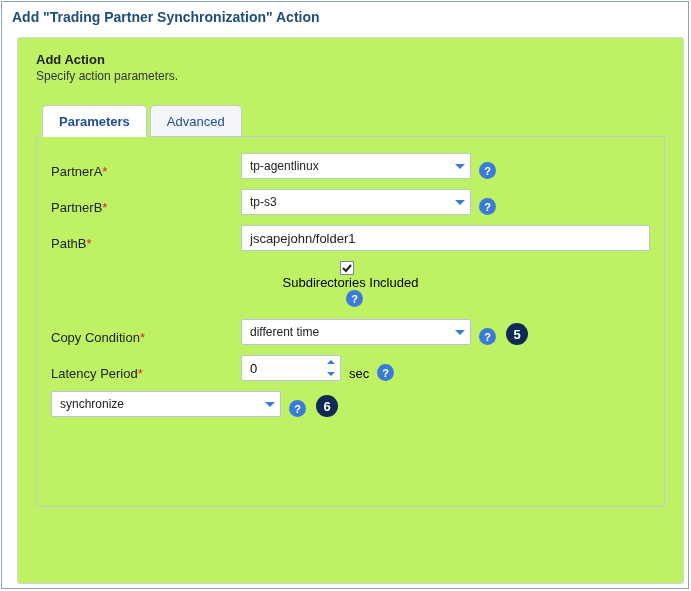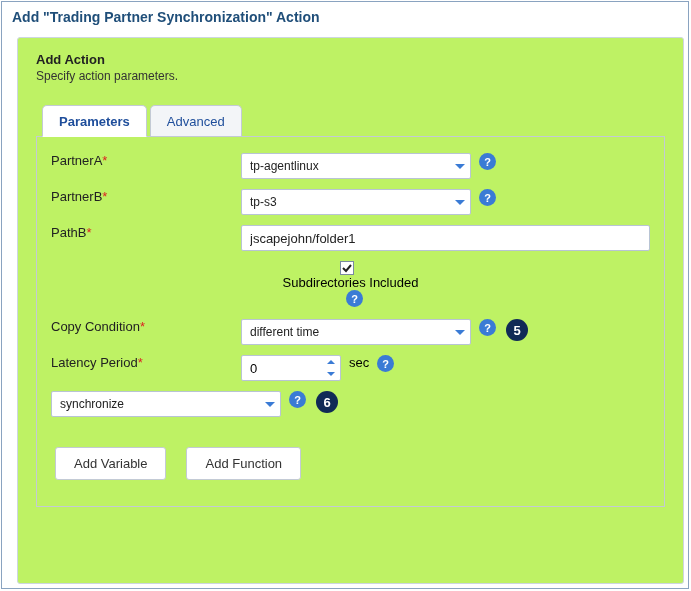--- a/index.html
+++ b/index.html
@@ -81,21 +81,21 @@
   }
   .tab-body {
     border: 1px solid #c3cad5;
     border-top: none;
     padding: 16px 14px 20px 14px;
     min-height: 370px;
     position: relative;
   }
   .row {
     display: flex;
-    align-items: flex-start;
+    align-items: flex-end;
     margin-bottom: 10px;
     position: relative;
   }
   .label {
     width: 190px;
     color: #222;
     font-size: 13px;
     flex-shrink: 0;
   }
   .req { color: #d22; }
@@ -358,23 +358,19 @@
               <div class="combo-text">synchronize</div>
               <div class="combo-btn">
                   <div class="chevron-down"></div>
                 </div>
             </div>
             <div class="help">?</div>
             <div class="callout">6</div>
           </div>
 
 
-          <div class="btn-row">
-            <div class="btn">Add Variable</div>
-            <div class="btn">Add Function</div>
-          </div>
 
         </div>
       </div>
 
     </div>
   </div>
 </div>
 
 </body></html>

